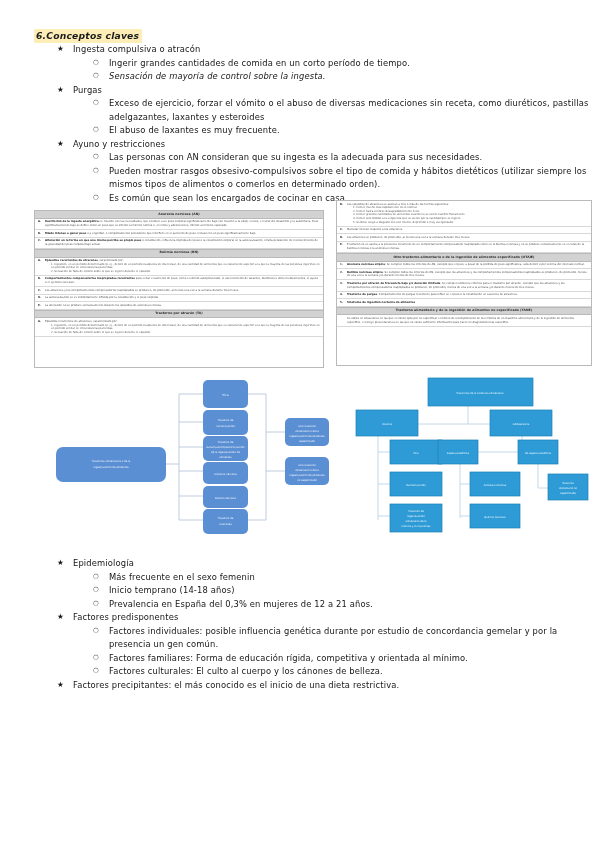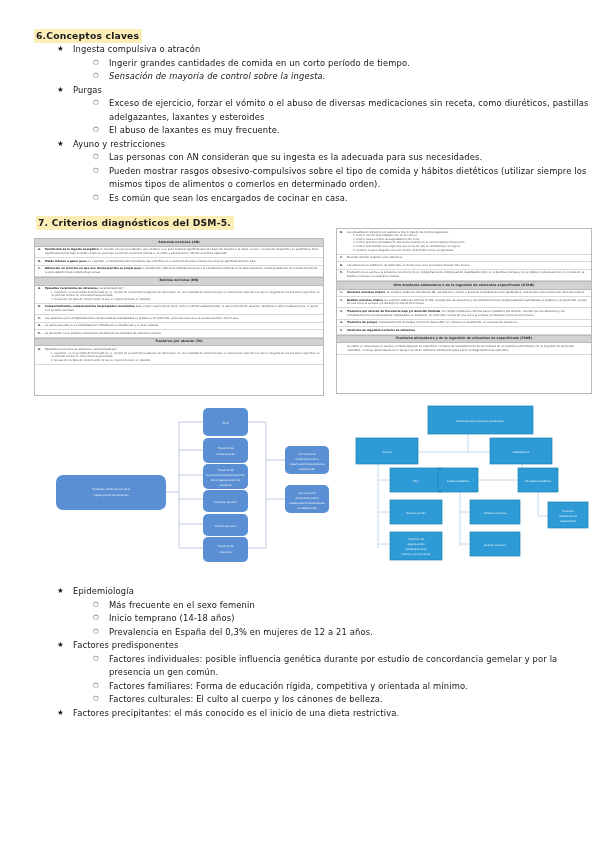--- a/index.html
+++ b/index.html
@@ -15,21 +15,21 @@
   .hl {
     display: inline-block;
     background: #fdeeb8;
     color: #1a1a1a;
     font-size: 9.2px;
     font-weight: 700;
     letter-spacing: .2px;
     padding: 1px 3px 1px 2px;
     line-height: 1.25;
   }
-  .hd-row { padding-left: 34px; }
+  .hd-row { padding-left: 34px; font-style: italic; }
   .hd-row.sec7 { padding-left: 36px; }
 
   
   ul.lvl { list-style: none; }
   .lvl1 { padding-left: 57px; }
 
   li.item {
     position: relative;
     font-size: 8.35px;
     line-height: 1.62;
@@ -164,23 +164,20 @@
       <li class="item i2" style="margin-left: 36px;">
         <span class="mk">○</span>
         <span class="tx">Pueden mostrar rasgos obsesivo-compulsivos sobre  el tipo de comida y hábitos dietéticos (utilizar siempre los  mismos tipos de alimentos o comerlos en determinado orden).</span>
       </li>
       <li class="item i2" style="margin-left: 36px;">
         <span class="mk">○</span>
         <span class="tx">Es común que sean los encargados de cocinar en casa.</span>
       </li>
     </ul>
 
-  <div class="hd-row sec7" style="padding-top:6px;padding-bottom:3px;">
-    <span class="hl">7. Criterios diagnósticos del DSM-5.</span>
-  </div>
 
   <div class="tables">
     <div class="tbl left" id="tbl-left">
         <div class="band">Anorexia nerviosa (AN)</div>
         <div class="crit">
           <span class="ltr">A.</span>
           <span class="bdy"><b>Restricción de la ingesta energética</b> en relación con las necesidades, que conduce a un peso corporal significativamente bajo con relación a la edad, el sexo, el curso del desarrollo y la salud física. Peso significativamente bajo se define como un peso que es inferior al mínimo normal o, en niños y adolescentes, inferior al mínimo esperado.</span>
         </div>
         <div class="crit">
           <span class="ltr">B.</span>

